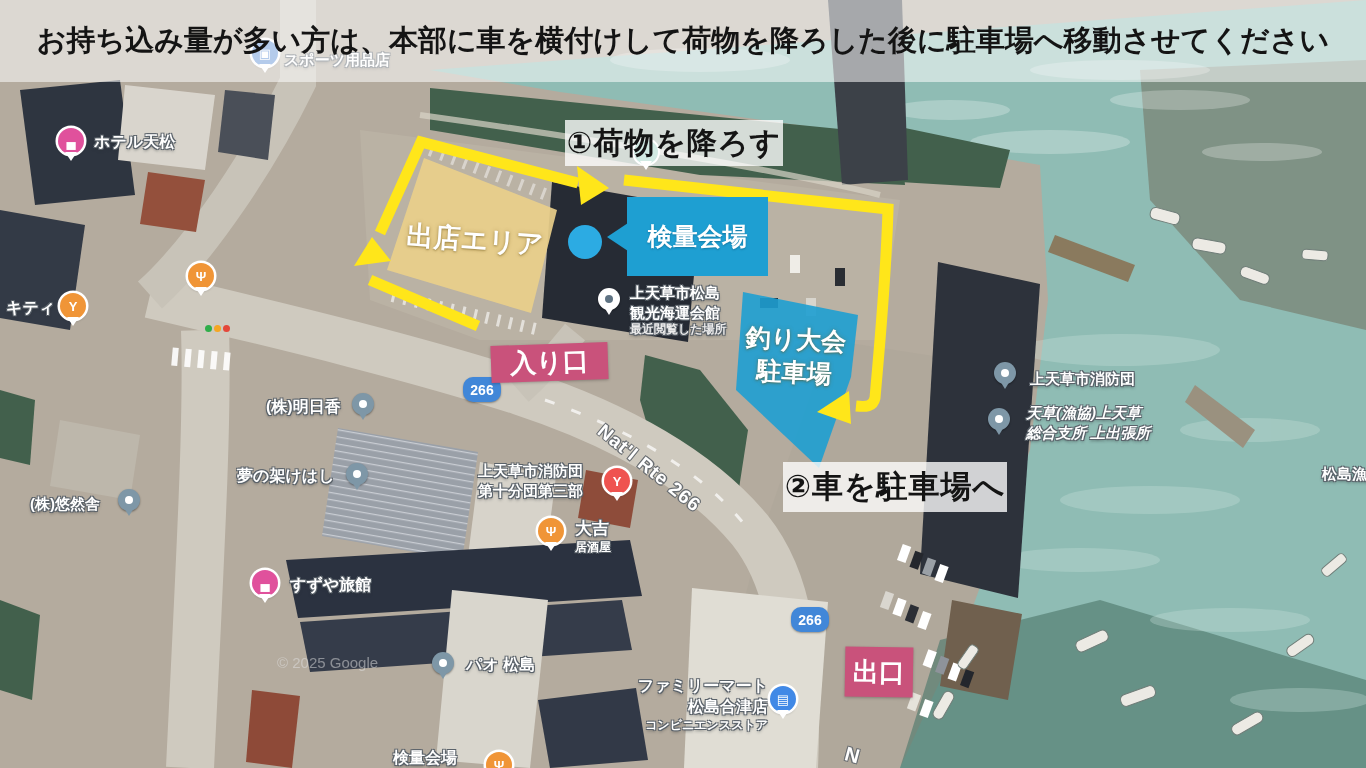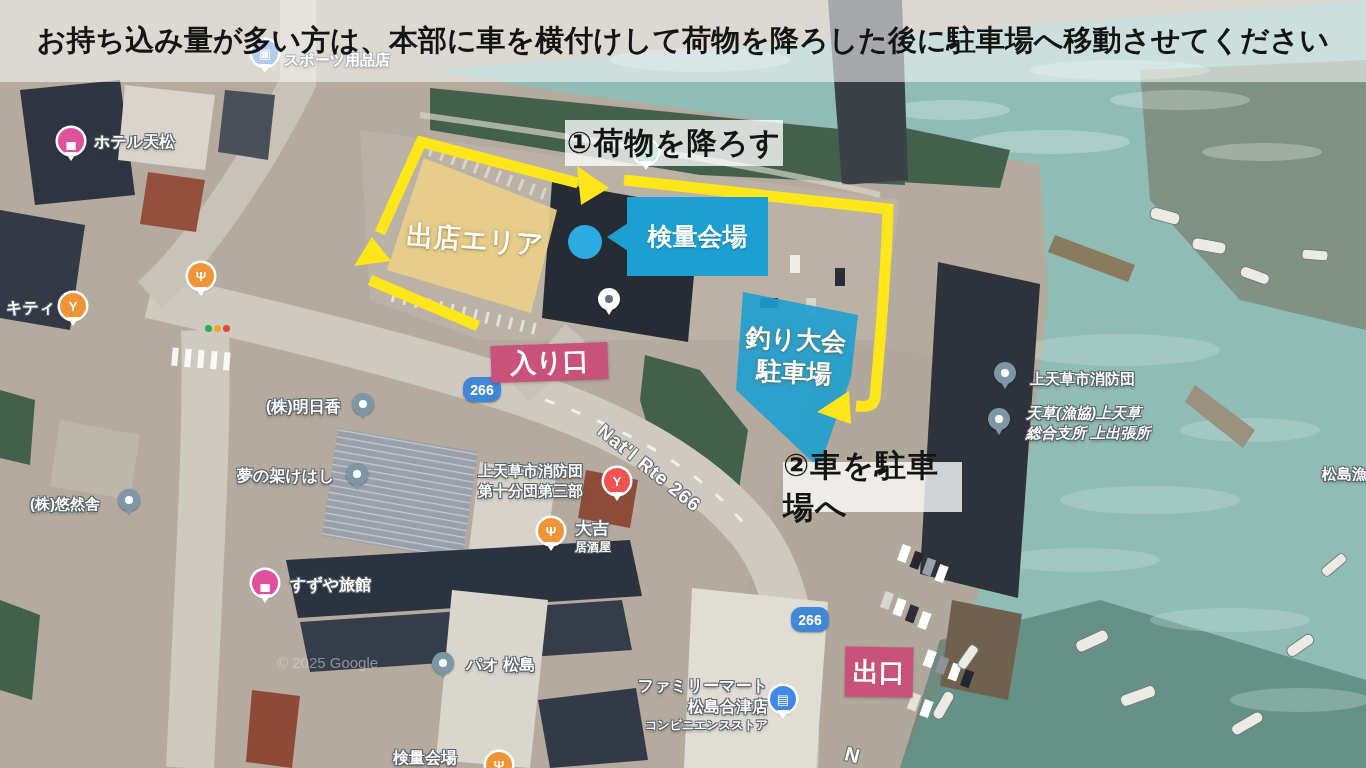--- a/index.html
+++ b/index.html
@@ -261,20 +261,25 @@
     <div class="poi-label ta-right" style="left:630px;top:676px;width:138px;font-size:16px;">
       <span>ファミリーマート</span><br>
       <span>松島合津店</span>
       <span class="sub-small">コンビニエンスストア</span>
     </div>
     <div class="poi-icon" style="left:770px;top:686px;background:#4189e6;">
         <span>▤</span>
       </div>
 
     <div class="pin-dot pin-white" style="left:598px;top:288px;"></div>
+    <div class="poi-label" style="left:630px;top:283px;">
+      <span>上天草市松島</span><br>
+      <span>観光海運会館</span>
+      <span class="sub-small" style="color:#ececec;">最近閲覧した場所</span>
+    </div>
 
     <div class="pin-dot" style="left:994px;top:362px;"></div>
     <div class="poi-label" style="left:1030px;top:369px;">上天草市消防団</div>
 
     <div class="pin-dot" style="left:988px;top:408px;"></div>
     <div class="poi-label" style="left:1026px;top:403px;font-style:italic;">
       <span>天草(漁協)上天草</span><br>
       <span>総合支所 上出張所</span>
     </div>
 
@@ -307,21 +312,21 @@
     <g style="fill:var(--arrow-yellow,#ffe61a);" stroke="none">
       <polygon points="372,237 354,266 391,261"></polygon>
       <polygon points="609,188 577,166 581,205"></polygon>
       <polygon points="817,412 849,391 851,424"></polygon>
     </g>
   </svg>
 
   <div class="layer z3">
     <div class="step-box" style="left:548px;top:120px;width:218px;height:46px;font-size:30px;">①荷物を降ろす</div>
 
-    <div class="step-box" style="left:766px;top:462px;width:179px;height:50px;font-size:31px;">②車を駐車場へ</div>
+    <div class="step-box" style="left:766px;top:462px;width:224px;height:50px;font-size:31px;">②車を駐車場へ</div>
 
     <div class="zone-text" style="left:405px;top:222px;width:140px;font-size:27px;transform:rotate(4deg);">出店エリア</div>
 
     <div class="hq-box">
       <span class="callout"></span>
       <span>検量会場</span>
     </div>
 
     <div class="zone-text" style="left:738px;top:323px;width:114px;font-size:25px;line-height:1.3;transform:rotate(3deg);">
       <span>釣り大会</span><br>

